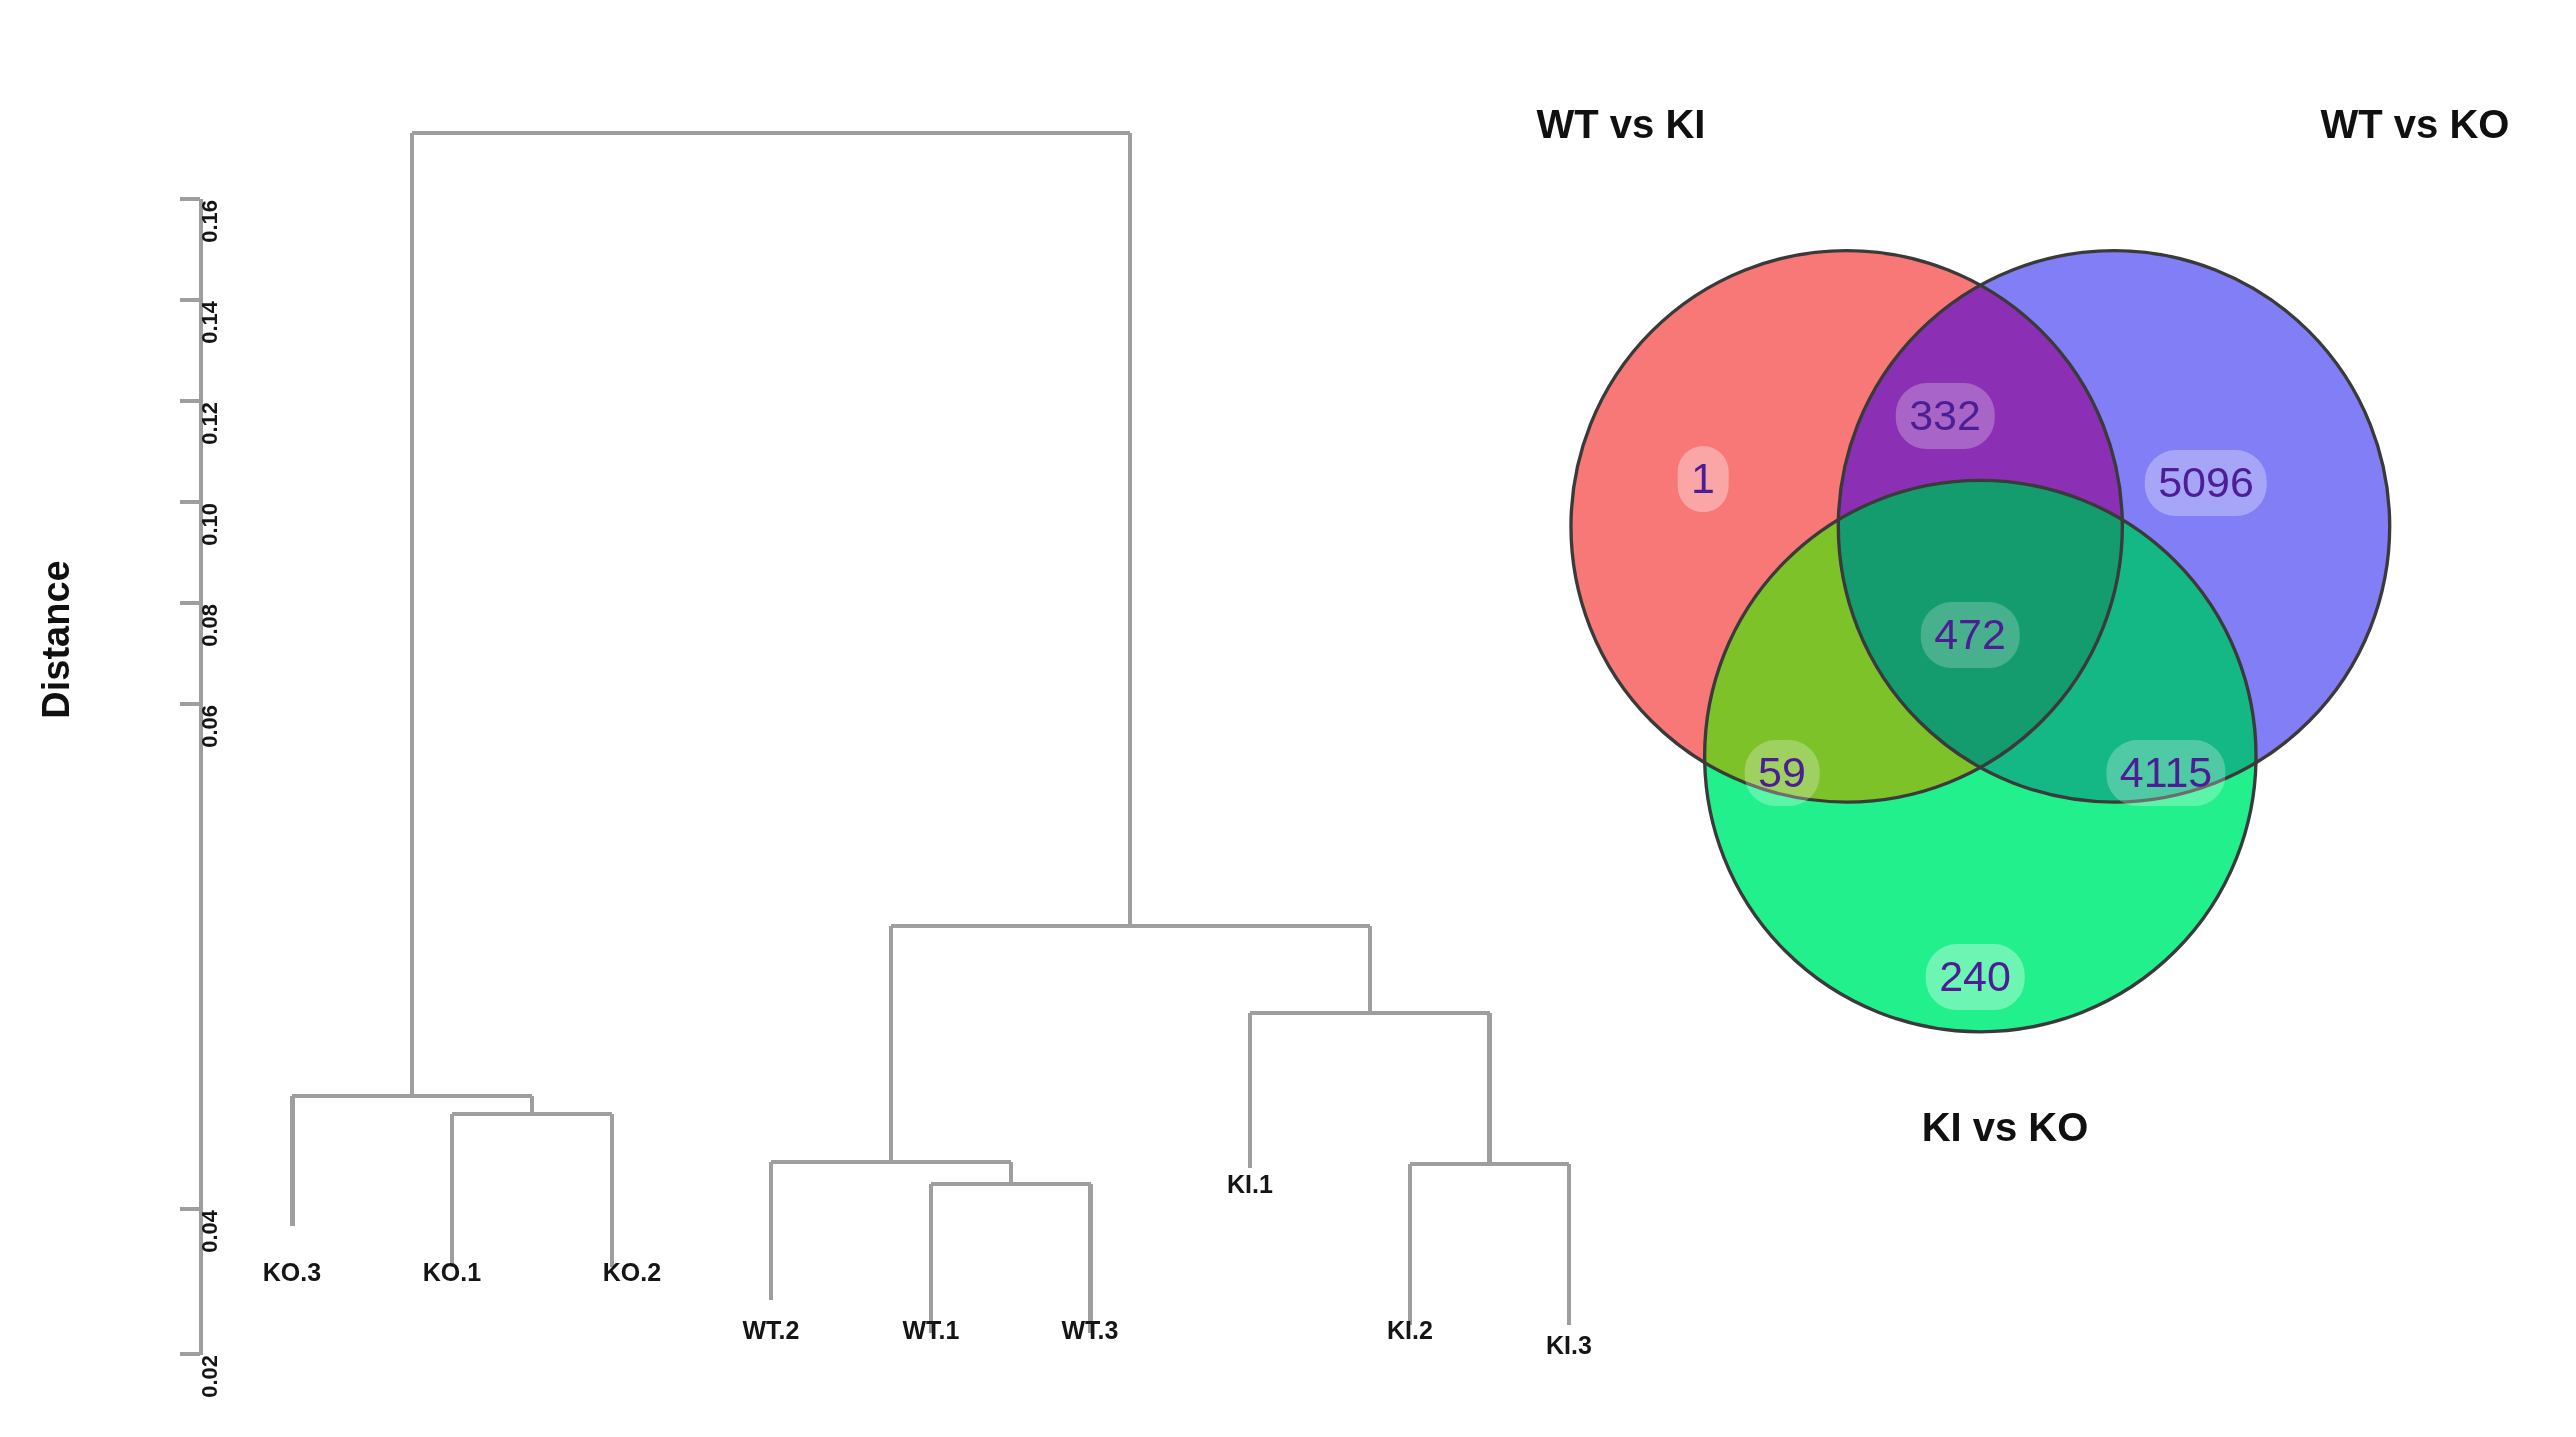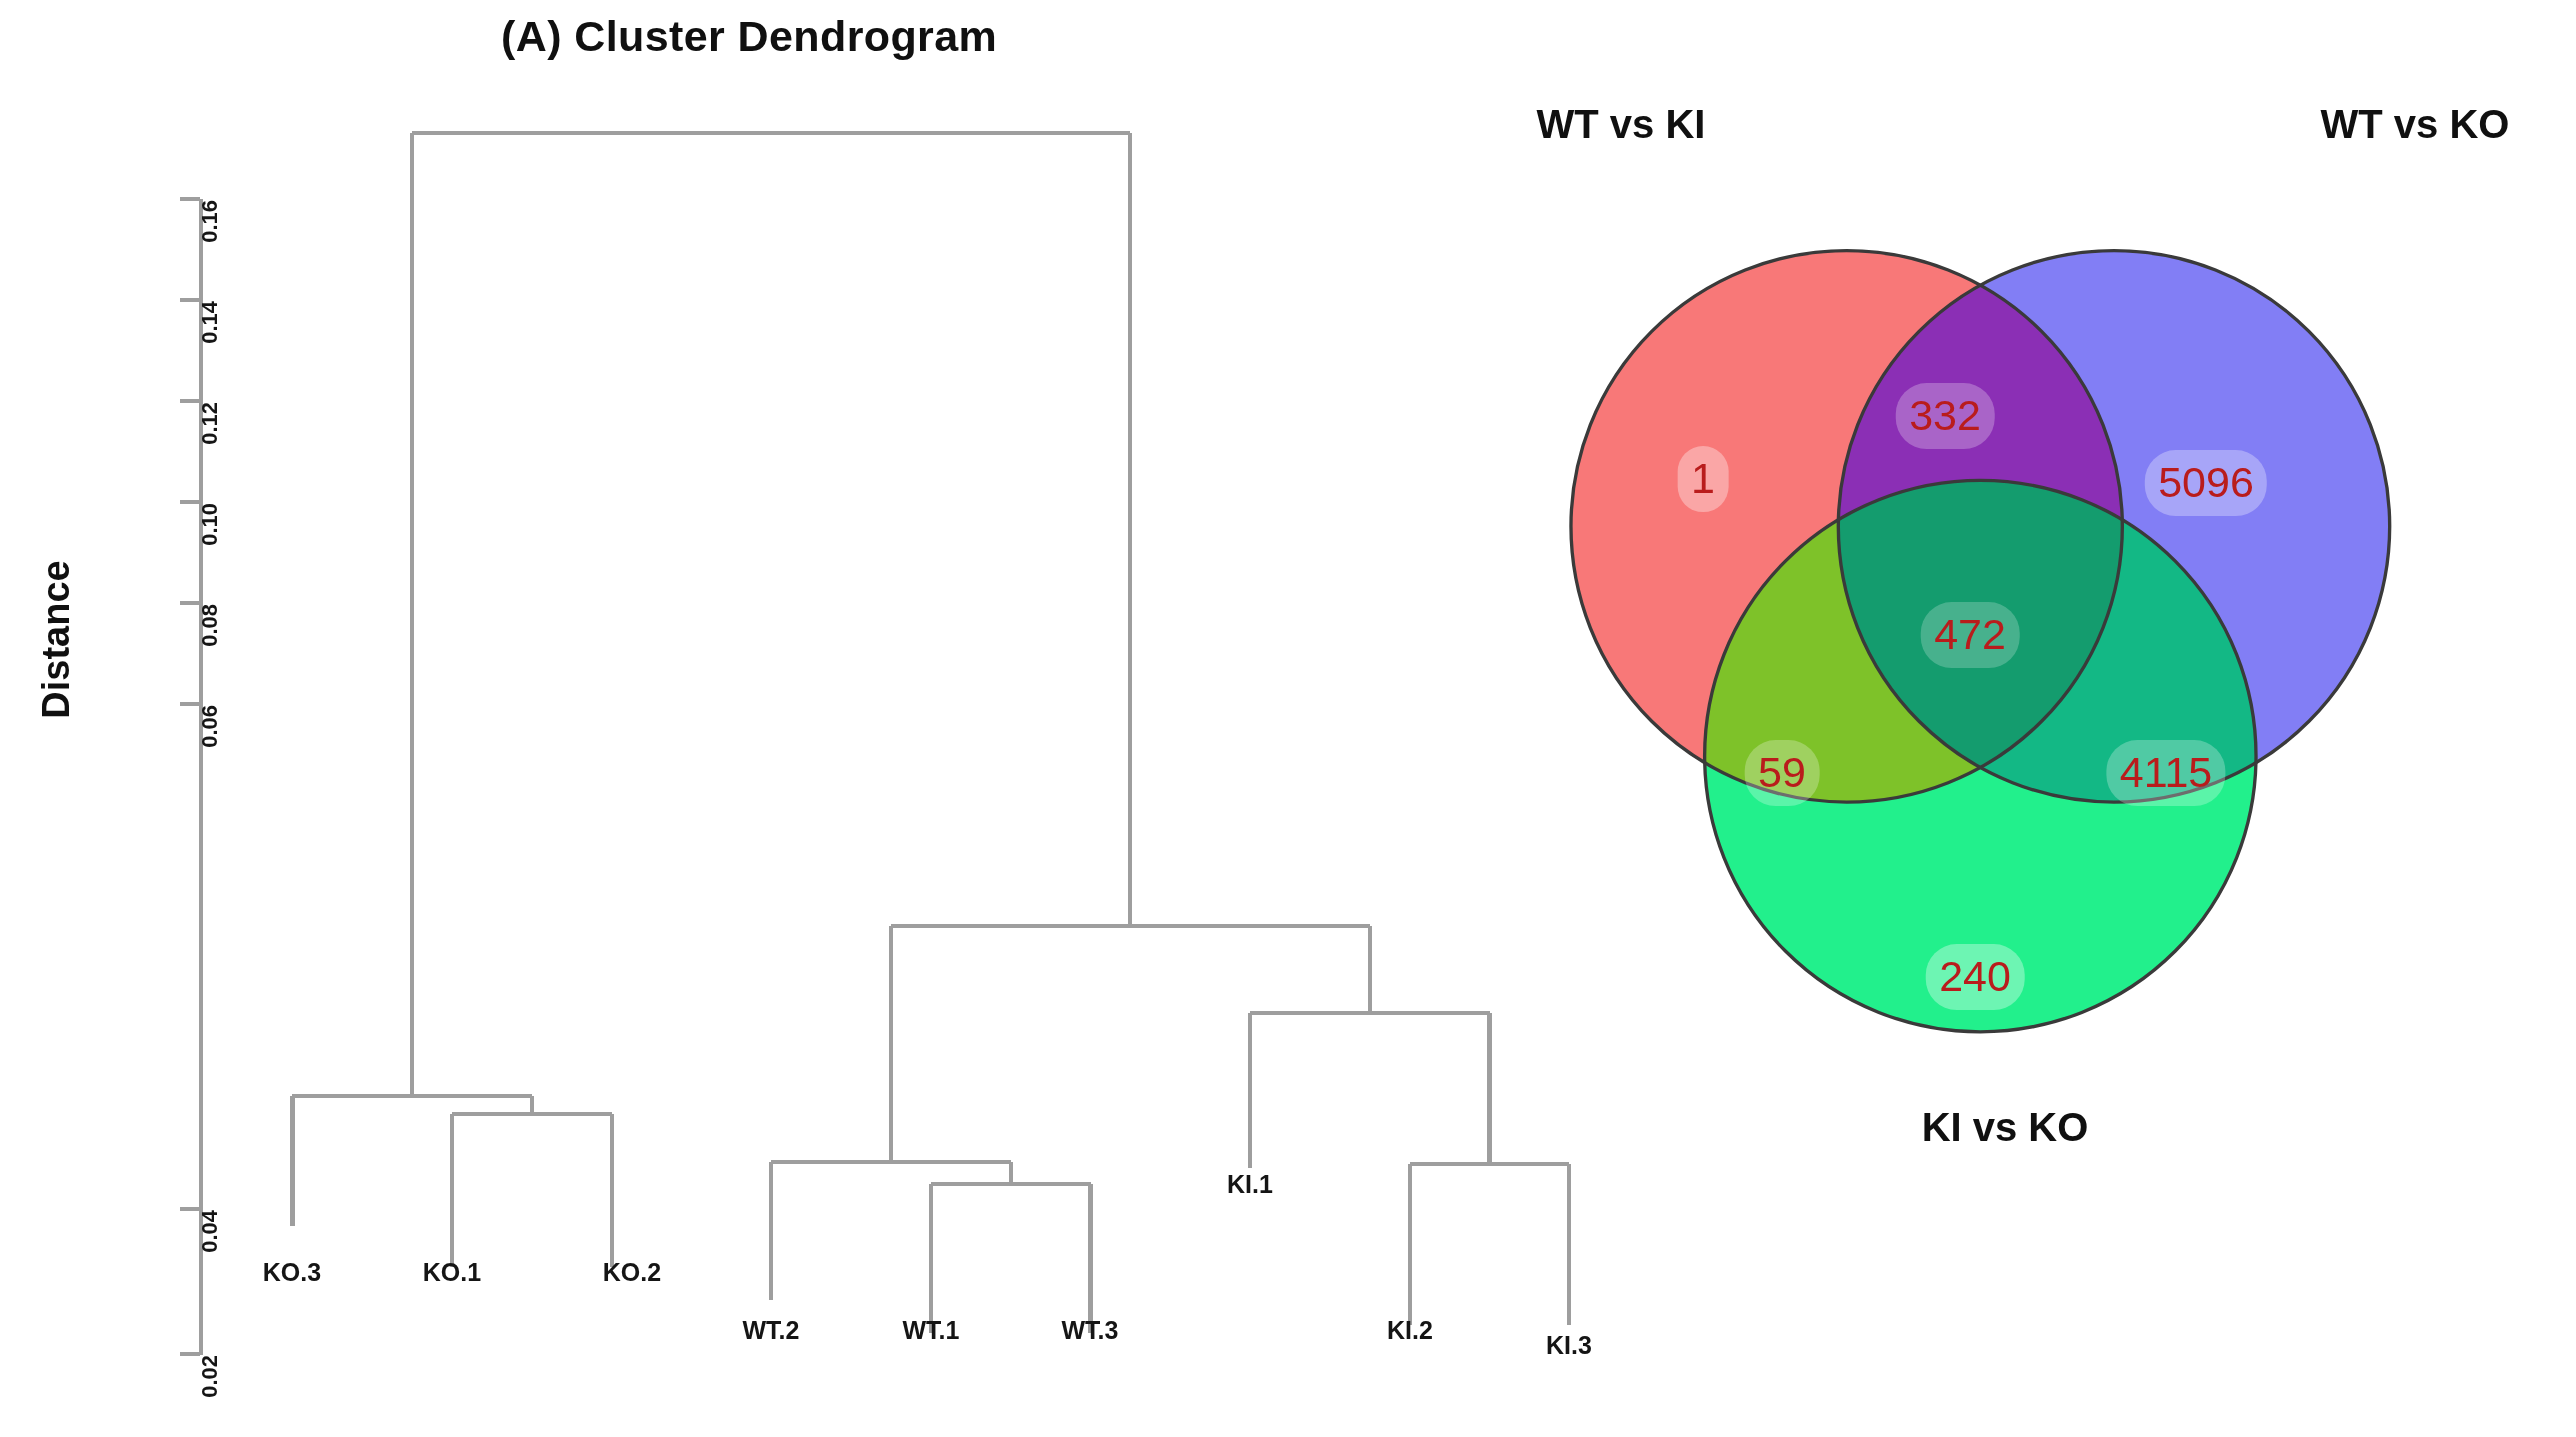--- a/index.html
+++ b/index.html
@@ -104,36 +104,35 @@
     position: absolute;
     font-size: 40px;
     font-weight: bold;
     color: #101010;
     white-space: nowrap;
     transform: translateX(-50%);
   }
   .venn-count {
     position: absolute;
     font-size: 43px;
-    color: #b91c1c;
+    color: #4c1d95;
     white-space: nowrap;
     transform: translate(-50%, -50%);
     padding: 8.4px 13.4px;
     background: rgba(255,255,255,0.32);
     border-radius: 31px;
   }
 </style>
 </head>
 <body>
 
 <div id="figure">
 
   <div id="panel-a">
 
-    <div class="panel-title" id="title-a">(A)  Cluster Dendrogram</div>
 
     <div id="axis-title">Distance</div>
 
     <div id="axis-line"></div>
 
     <div id="ticks-layer">
         <div class="tick" style="top: 197px;"></div>
         <div class="tick-label" style="left: 167px; top: 187px;">0.16</div>
         <div class="tick" style="top: 298px;"></div>
         <div class="tick-label" style="left: 167px; top: 288px;">0.14</div>

